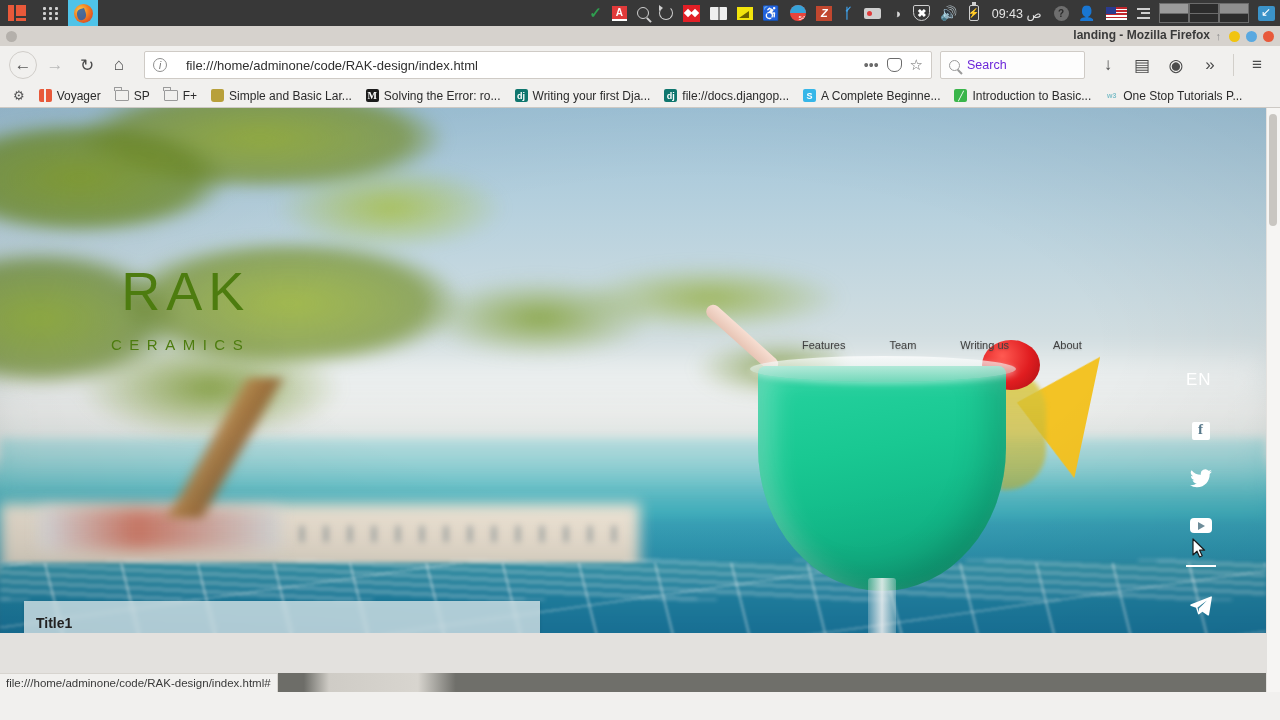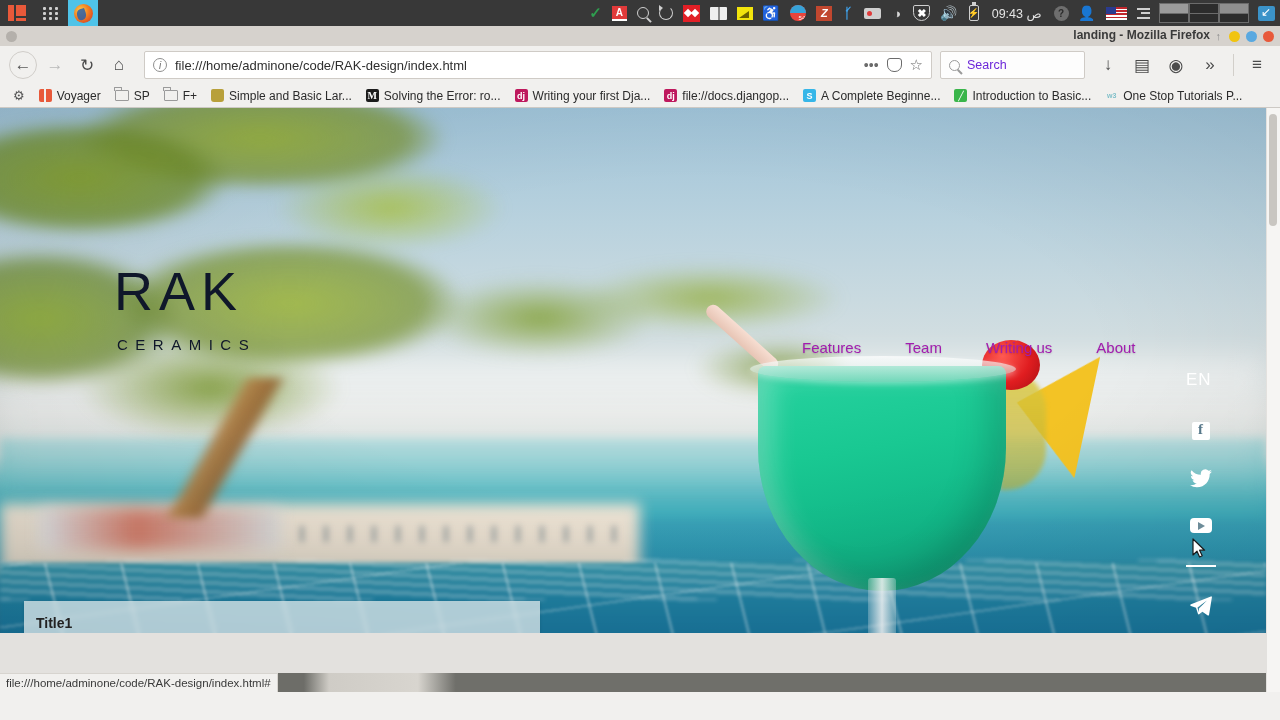--- a/index.html
+++ b/index.html
@@ -152,21 +152,21 @@
   .nav-btn.disabled { color:#b9b9b9; }
   .back-circle { width:28px;height:28px;border-radius:50%;border:1px solid #d0cdc9;
                  display:flex;align-items:center;justify-content:center;font-size:17px;color:#585858; }
   #urlbar {
     flex:1; height:28px; margin: 0 6px 0 8px; background:#fff;
     border:1px solid #cfcbc6; border-radius:2px;
     display:flex; align-items:center; padding: 0 8px; gap:8px;
   }
   .url-info { width:14px;height:14px;border-radius:50%;border:1.4px solid #8f8f8f;
               color:#6f6f6f;font-size:10px;display:flex;align-items:center;justify-content:center;font-style:italic; }
-  .url-text { flex:1; font-size:13px; color:#2f2f2f; white-space:nowrap; overflow:hidden; }
+  .url-text { flex:1; font-size:13px; color:#2f2f2f; white-space:nowrap; overflow:hidden;margin-left:11px; }
   .url-act { color:#6b6b6b; font-size:14px; display:flex; align-items:center; }
   .pocket { width:15px;height:14px;border:1.6px solid #6b6b6b;border-radius:3px 3px 7px 7px; }
   .star { font-size:15px; color:#6b6b6b; }
   #searchbar {
     width: 145px; height:28px; background:#fdfdfd; border:1px solid #cfcbc6; border-radius:2px;
     display:flex; align-items:center; padding: 0 8px; gap:7px;
   }
   .search-g { width:11px;height:11px;border:1.6px solid #9a9a9a;border-radius:50%;position:relative;flex:0 0 auto; }
   .search-g:after{content:"";position:absolute;right:-4px;bottom:-3px;width:6px;height:1.6px;background:#9a9a9a;transform:rotate(45deg);}
   .search-ph { font-size:12.5px; color:#6d28d9; }
@@ -179,21 +179,21 @@
   .bm { display:flex; align-items:center; gap:5px; padding: 0 7px; height:22px;
         font-size:12px; color:#2b2b2b; white-space:nowrap; }
   .bm-fav { width:13px;height:13px;flex:0 0 auto;border-radius:2px; }
   .fav-gear { font-size:13px;color:#555; }
   .fav-voyager { background:#e8593a; position:relative; }
   .fav-voyager:after{content:"";position:absolute;left:5px;top:0;width:2px;height:13px;background:#f1f0ee;}
   .fav-folder { width:14px;height:11px;border:1.4px solid #9a9a9a;border-radius:1px;position:relative;background:transparent; }
   .fav-folder:before{content:"";position:absolute;left:-1.4px;top:-4px;width:6px;height:3px;border:1.4px solid #9a9a9a;border-bottom:none;border-radius:1px 1px 0 0;}
   .fav-bottle { background:#b8a03a; border-radius:2px 2px 3px 3px; }
   .fav-m { background:#1c1c1c;color:#fff;font-size:10px;font-weight:bold;display:flex;align-items:center;justify-content:center;font-family:"Liberation Serif",serif; }
-  .fav-dj { background:#be185d;color:#fff;font-size:9px;font-weight:bold;display:flex;align-items:center;justify-content:center; }
+  .fav-dj { background:#0f766e;color:#fff;font-size:9px;font-weight:bold;display:flex;align-items:center;justify-content:center; }
   .fav-s { background:#36b6e8;color:#fff;font-size:9px;font-weight:bold;display:flex;align-items:center;justify-content:center; }
   .fav-green { background:#3ab54a;color:#fff;font-size:9px;display:flex;align-items:center;justify-content:center; }
   .fav-w { background:transparent;color:#7fbfc9;font-size:7px;font-weight:bold;display:flex;align-items:center;justify-content:center; }
 
   
   #content { position:relative; width:1280px; height:584px; overflow:hidden; background:#e6e4e1; }
 
   #hero {
     position:absolute; top:0; left:0; width:1266px; height:525px;
     overflow:hidden;
@@ -310,29 +310,29 @@
     background: linear-gradient(180deg, rgba(220,200,60,.85), rgba(180,170,50,.6));
     border-radius: 0 40px 40px 0; filter: blur(2px);
   }
   .hero-vignette {
     position:absolute;inset:0;
     background: radial-gradient(ellipse at 55% 45%, transparent 40%, rgba(0,0,0,.10) 100%);
   }
 
   
   .brand {
-    position:absolute; left:114px; top:156px; color:#0f172a;
+    position:absolute; left:108px; top:156px; color:#4d7c0f;text-align:right;
   }
   .brand-main { font-size:54px; font-weight:300; letter-spacing:6px; line-height:1; }
   .brand-sub { font-size:15px; font-weight:300; letter-spacing:7.5px; margin-top:18px; margin-left:3px; }
 
   
   .hero-nav { position:absolute; left:780px; top:231px; display:flex; gap:0px; }
   .hero-nav a {
-    color:#a21caf; font-size:15px; text-decoration:none; padding: 0 22px; white-space:nowrap;
+    color:#404040; font-size:11px; text-decoration:none; padding: 0 22px; white-space:nowrap;
     text-shadow: 0 1px 2px rgba(0,0,0,.18);
   }
 
   
   .rail {
     position:absolute; right:50px; top:262px;
     display:flex; flex-direction:column; align-items:flex-start; gap:0;
     color:#fff;
   }
   .rail-lang { font-size:17px; letter-spacing:1px; margin-bottom:26px; }

